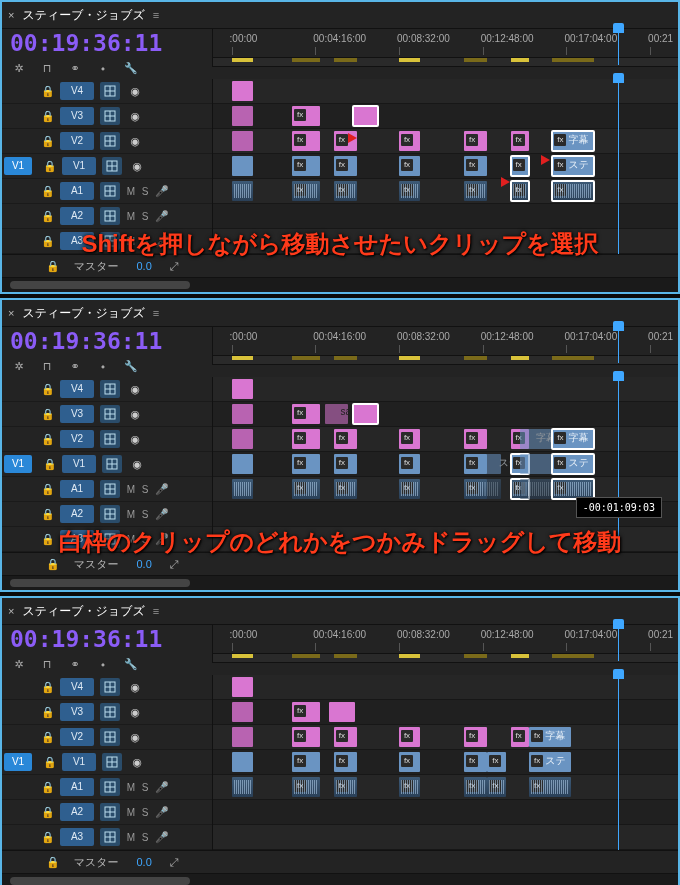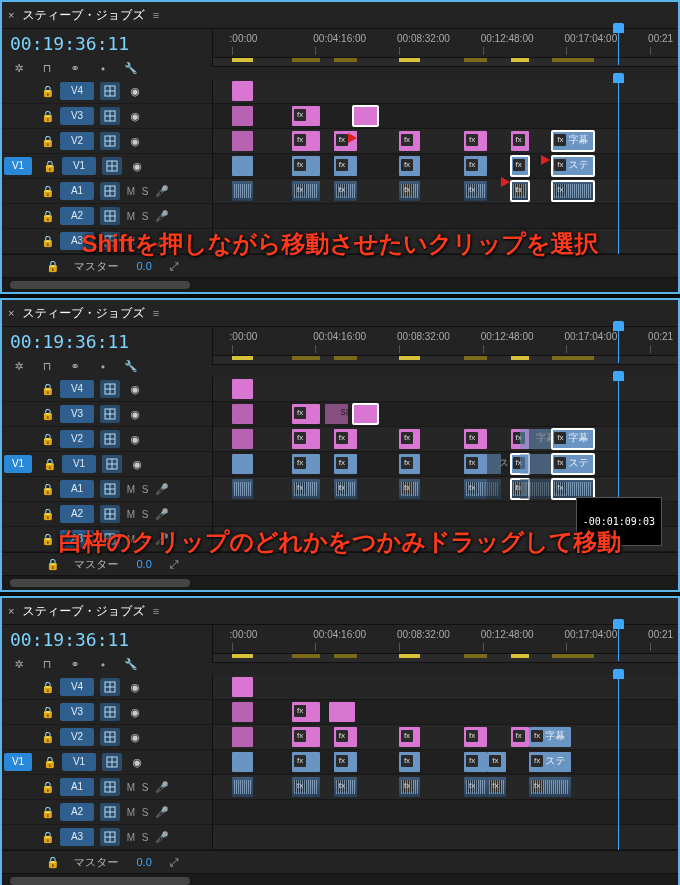--- a/index.html
+++ b/index.html
@@ -6,21 +6,21 @@
   .viewport{width:680px;margin:0 auto}
   .panel{border:2px solid #59b6e8;background:#1b1b1b;margin-bottom:4px;position:relative}
   .panel-inner{background:#232323;padding:0}
   .title-row{display:flex;align-items:center;height:22px;padding:2px 6px;background:#232323;border-bottom:1px solid #111}
   .close-x{color:#bbb;margin-right:8px;cursor:pointer}
   .seq-name{color:#ffffff;font-size:12px}
   .menu-ic{margin-left:8px;color:#999}
   .head{display:flex;align-items:flex-start}
   .leftcol{width:210px;flex:none;background:#232323}
   .tc-row{display:flex;align-items:center;height:28px;padding:0 8px}
-  .timecode{color:#7dd3fc;font-size:18px;font-family:ui-monospace,monospace;font-weight:400}
+  .timecode{color:#8b5cf6;font-size:23px;font-family:ui-monospace,monospace;font-weight:700}
   .tool-row{display:flex;align-items:center;gap:14px;height:22px;padding:0 10px;color:#aaa}
   .tool-row .ic{width:14px;height:14px;display:inline-flex;align-items:center;justify-content:center}
   .ruler-wrap{flex:1;position:relative;background:#232323;border-left:1px solid #111}
   .ruler{position:relative;height:28px;border-bottom:1px solid #111}
   .ruler-lbl{position:absolute;top:4px;font-size:10px;color:#aaa;transform:translateX(-2px)}
   .ruler-tick{position:absolute;top:18px;width:1px;height:8px;background:#555}
   .workbar{position:relative;height:8px;background:#2a2a2a;border-bottom:1px solid #111}
   .wb-seg{position:absolute;top:0;height:4px;background:#d8c23a}
   .wb-seg.dk{background:#7a6a1a}
   .playhead{position:absolute;top:0;bottom:0;width:1px;background:#3fa7ff;z-index:40}
@@ -47,21 +47,21 @@
   .clip.pink-d{background:#b863b1}
   .clip.blue{background:#6a94c2}
   .clip.wave{background:linear-gradient(#3d5a77,#2a4058);overflow:hidden}
   .clip.wave::after{content:"";position:absolute;inset:3px 2px;background:repeating-linear-gradient(90deg,#a9c6e2 0 1px,transparent 1px 2px);opacity:.6}
   .clip .fx{position:absolute;left:2px;top:3px;width:12px;height:12px;background:#2a2a2a;border-radius:1px;font-size:8px;color:#ddd;line-height:12px;text-align:center}
   .clip.sel{outline:2px solid #fff;outline-offset:-1px}
   .clip .tx{position:absolute;left:16px;top:2px;font-size:10px;color:#222;white-space:nowrap}
   .clip.blue .tx,.clip.blue-d .tx{color:#e8f0f8}
   .ghost{opacity:.55}
   .arrow{position:absolute;width:0;height:0;border-top:5px solid transparent;border-bottom:5px solid transparent;border-left:9px solid #e02020;z-index:30}
-  .tooltip{position:absolute;background:#000;color:#fff;font-size:10px;padding:18px 6px;border:1px solid #555;z-index:50;font-family:ui-monospace,monospace}
+  .tooltip{position:absolute;background:#000;color:#fff;font-size:10px;padding:4px 6px;border:1px solid #555;z-index:50;font-family:ui-monospace,monospace}
   .annotation{position:absolute;left:0;right:0;text-align:center;font-size:24px;font-weight:800;color:#ff3a1a;text-shadow:0 0 4px #000,1px 1px 2px #000;z-index:60;pointer-events:none}
   .hscroll{height:14px;background:#1a1a1a;border-top:1px solid #111;display:flex;align-items:center}
   .hscroll .thumb{height:8px;background:#444;margin-left:8px;width:180px;border-radius:4px}
   svg{display:block}
 </style>
 </head>
 <body>
 
 <div class="viewport" id="root">
     <div class="panel">

